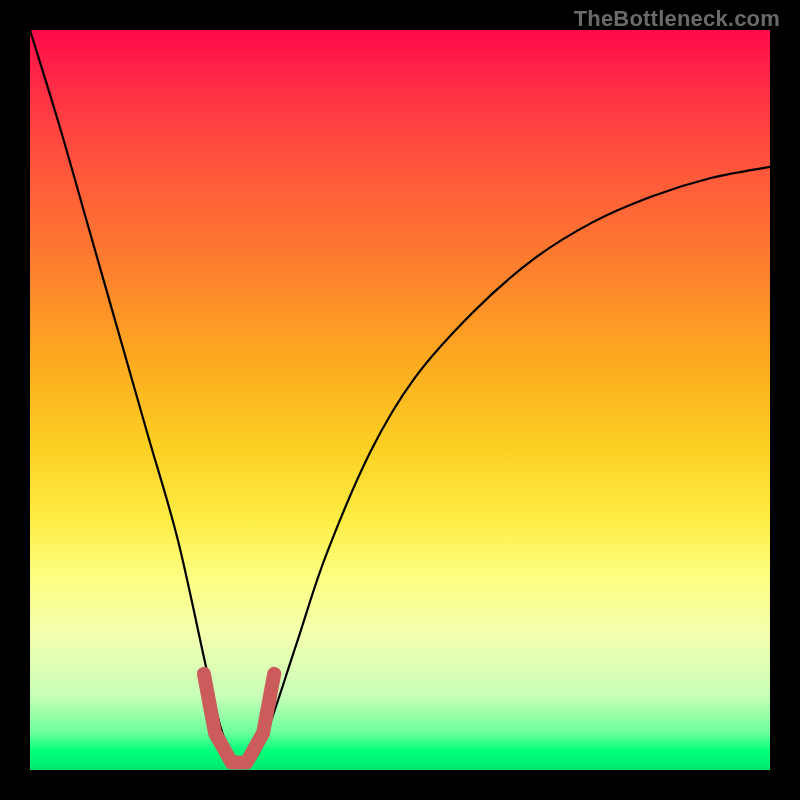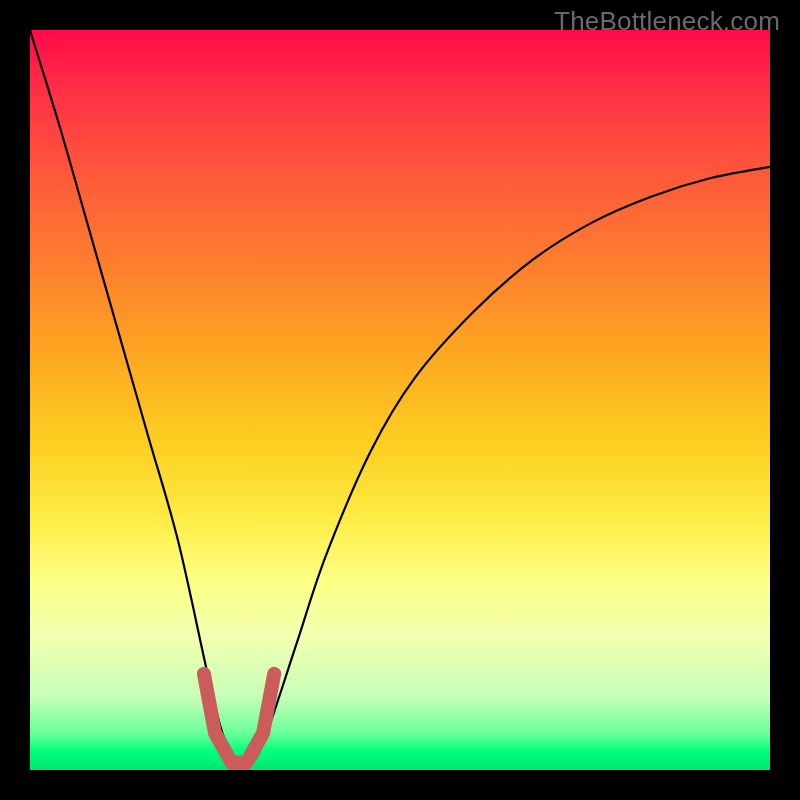--- a/index.html
+++ b/index.html
@@ -9,22 +9,22 @@
     background: #000;
     position: relative;
     font-family: Arial, sans-serif;
     overflow: hidden;
   }
   .watermark {
     position: absolute;
     top: 6px;
     right: 20px;
     color: #6a6a6a;
-    font-size: 26px;
-    font-weight: 400;
+    font-size: 22px;
+    font-weight: 700;
     z-index: 10;
     letter-spacing: 0.2px;
   }
   .plot-area {
     position: absolute;
     left: 30px;
     top: 30px;
     width: 740px;
     height: 740px;
     background: linear-gradient(

